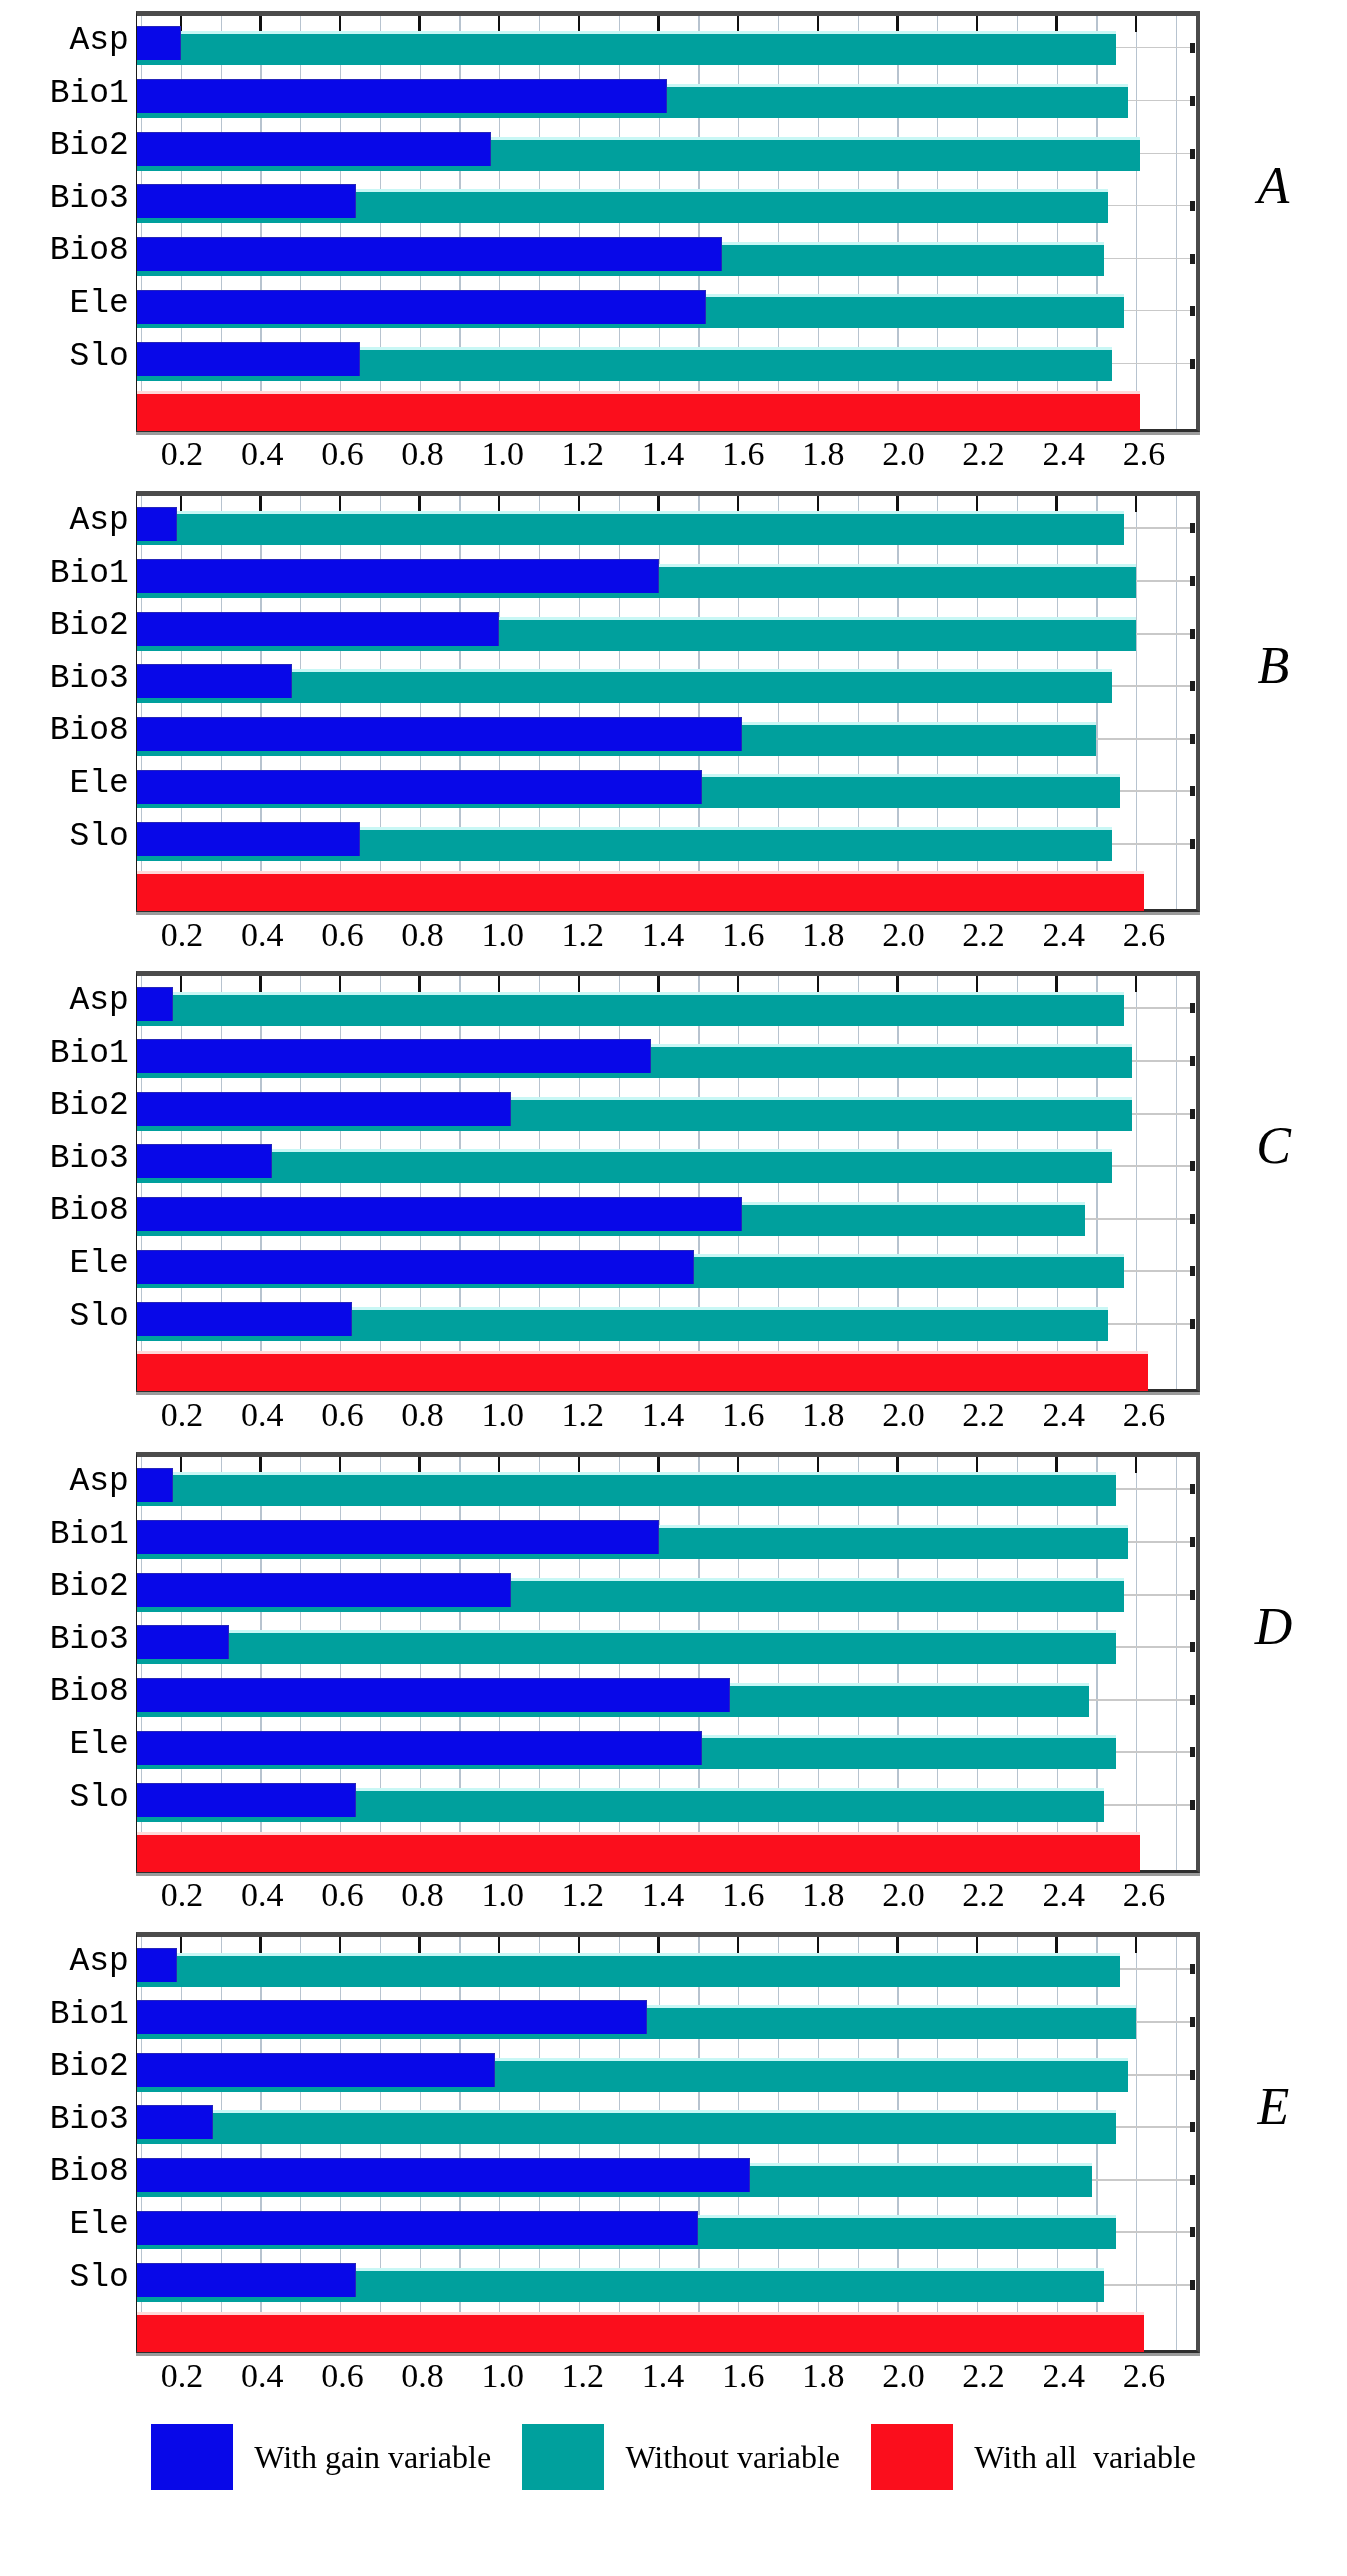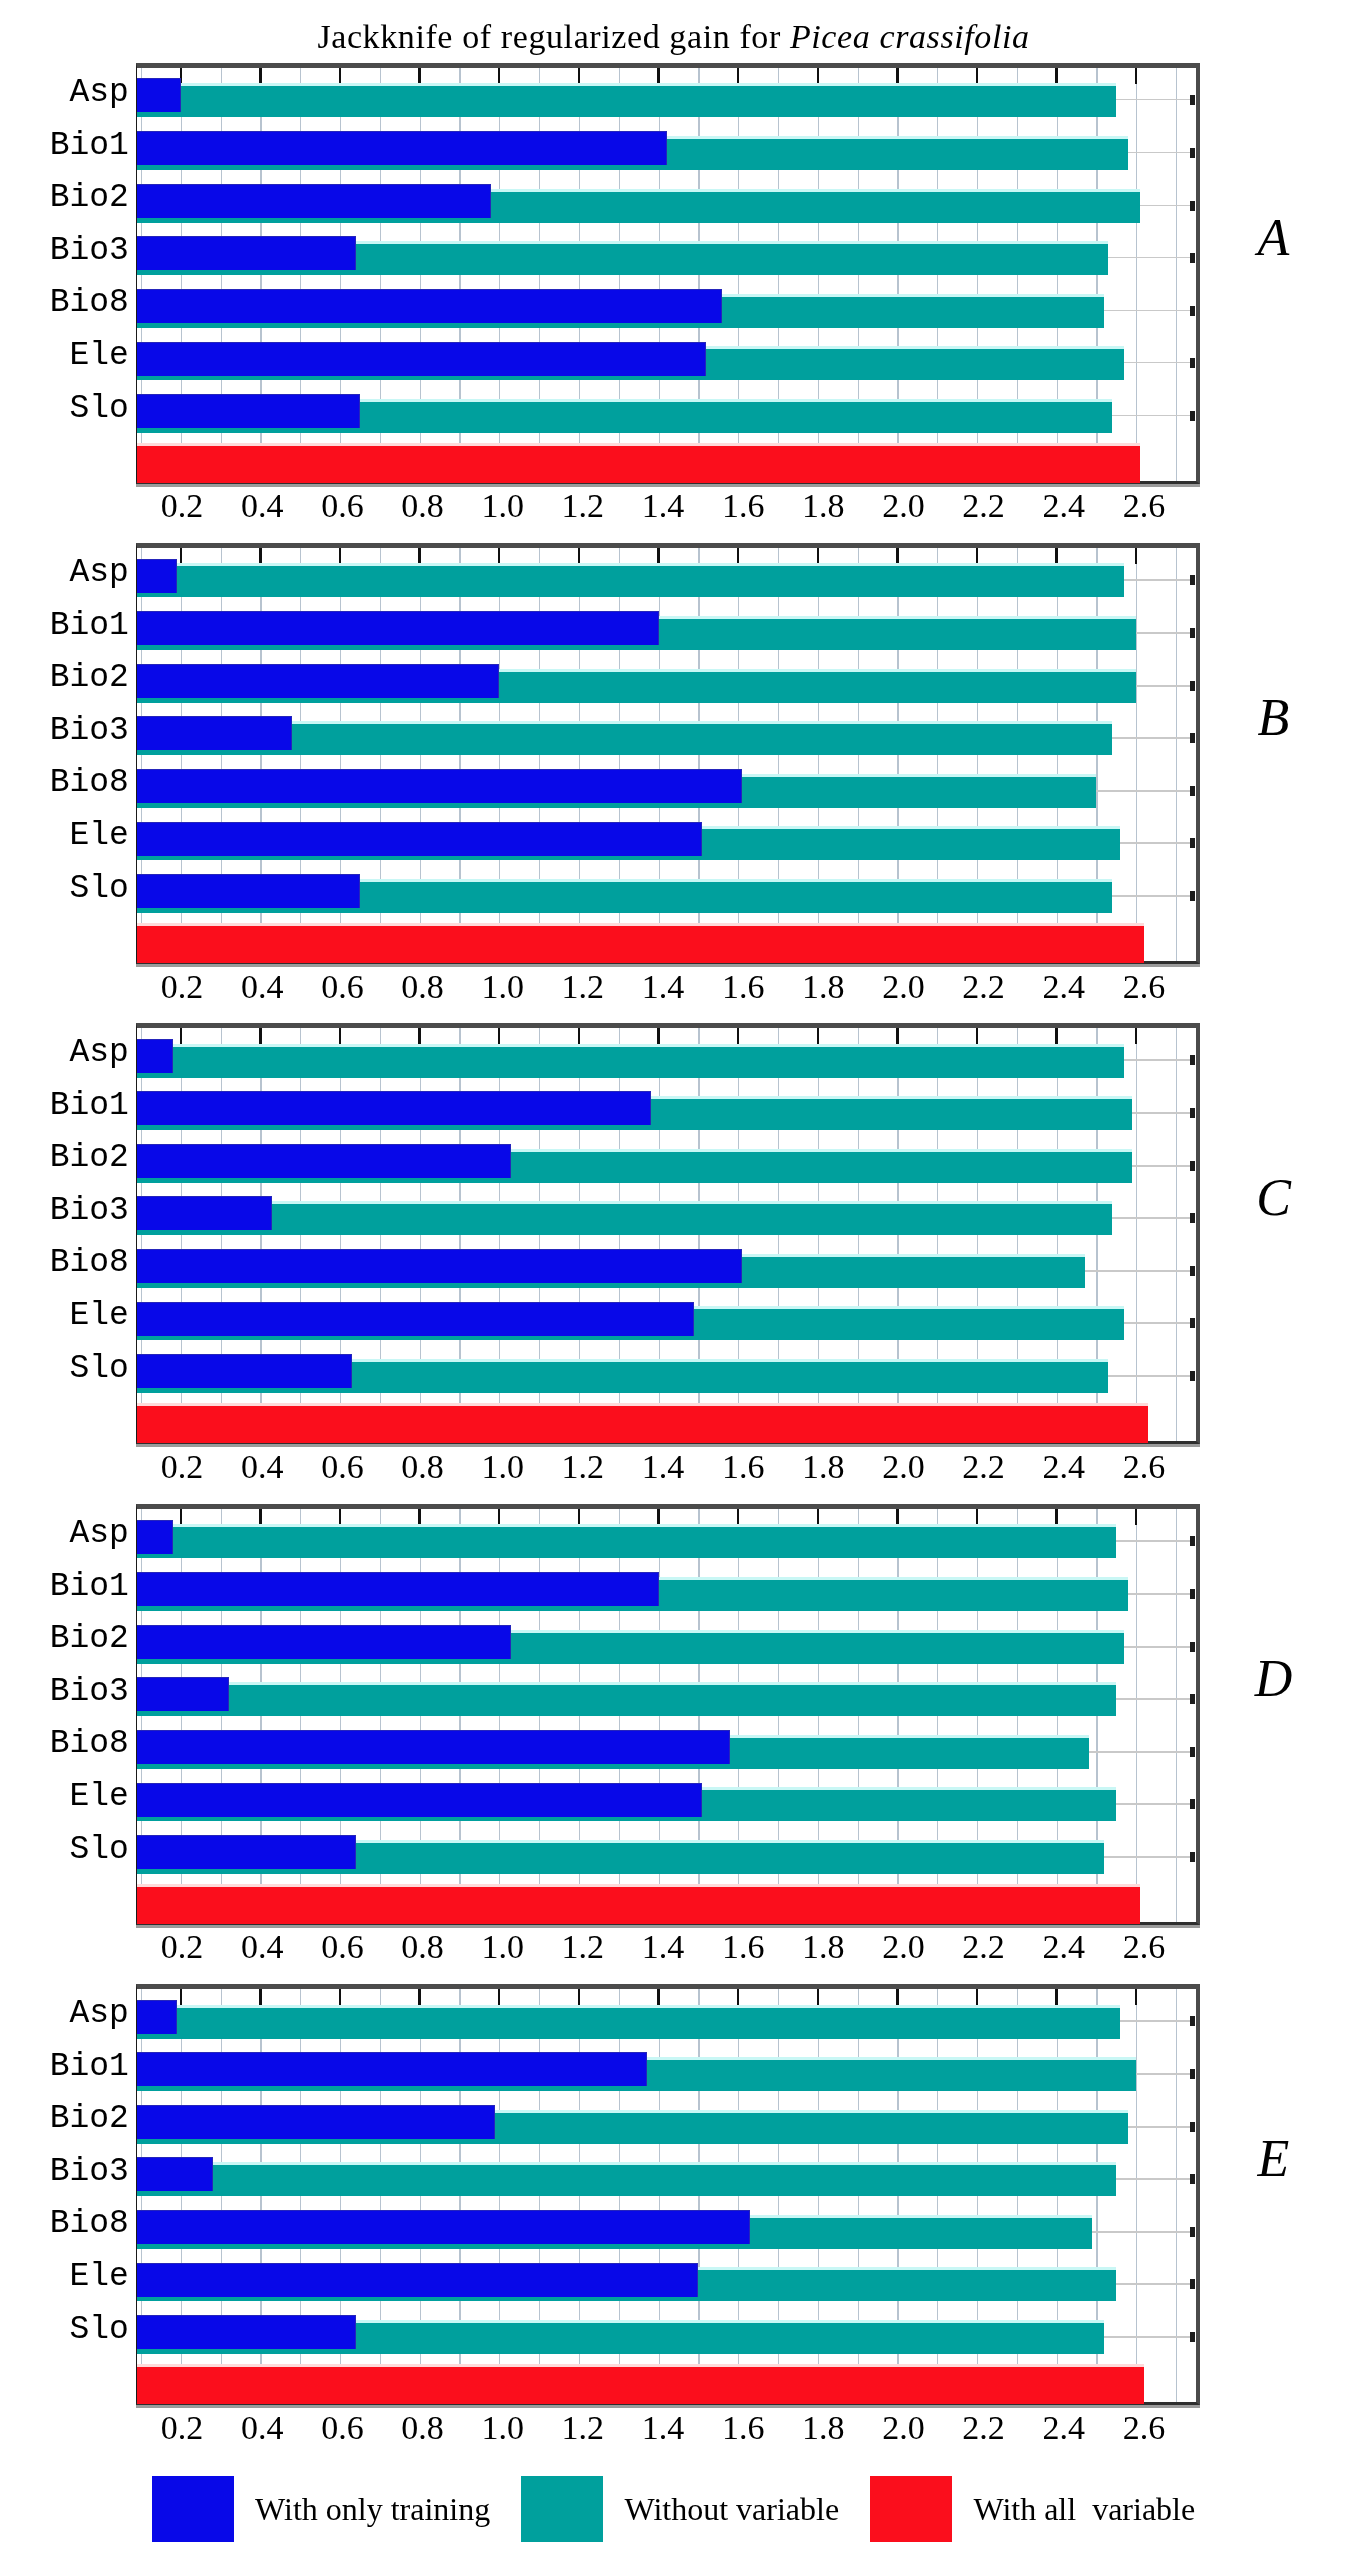--- a/index.html
+++ b/index.html
@@ -33,21 +33,20 @@
   .legend{display:flex;flex-direction:row;align-items:center;justify-content:center;
           gap:31px;height:89px;width:1347px;}
   .legend-item{display:flex;flex-direction:row;align-items:center;gap:21.3px;}
   .legend-swatch{width:82px;height:66px;flex:0 0 82px;}
   .legend-label{font-size:32px;white-space:pre;}
 </style>
 </head>
 <body>
 
 <div class="figure">
-  <div class="title"><span>Jackknife of regularized gain for </span><span class="species">Picea crassifolia</span></div>
 
   <div id="panels">
   <div class="panel">
     <div class="panel-row">
       <div class="ylabels">
             <div class="ylabel" style="top: 13px;">Asp</div>
             <div class="ylabel" style="top: 66px;">Bio1</div>
             <div class="ylabel" style="top: 118px;">Bio2</div>
             <div class="ylabel" style="top: 171px;">Bio3</div>
             <div class="ylabel" style="top: 223px;">Bio8</div>
@@ -646,21 +645,21 @@
           <div class="xticklabel" style="left: 86.8421%;">2.4</div>
           <div class="xticklabel" style="left: 94.3609%;">2.6</div>
         </div>
   </div>
 </div>
 
 
   <div class="legend" id="legend">
       <div class="legend-item">
         <div class="legend-swatch" style="background: rgb(8, 8, 232);"></div>
-        <div class="legend-label">With only training</div>
+        <div class="legend-label">With gain variable</div>
       </div>
       <div class="legend-item">
         <div class="legend-swatch" style="background: rgb(0, 160, 157);"></div>
         <div class="legend-label">Without variable</div>
       </div>
       <div class="legend-item">
         <div class="legend-swatch" style="background: rgb(251, 14, 28);"></div>
         <div class="legend-label">With all  variable</div>
       </div>
     </div>

